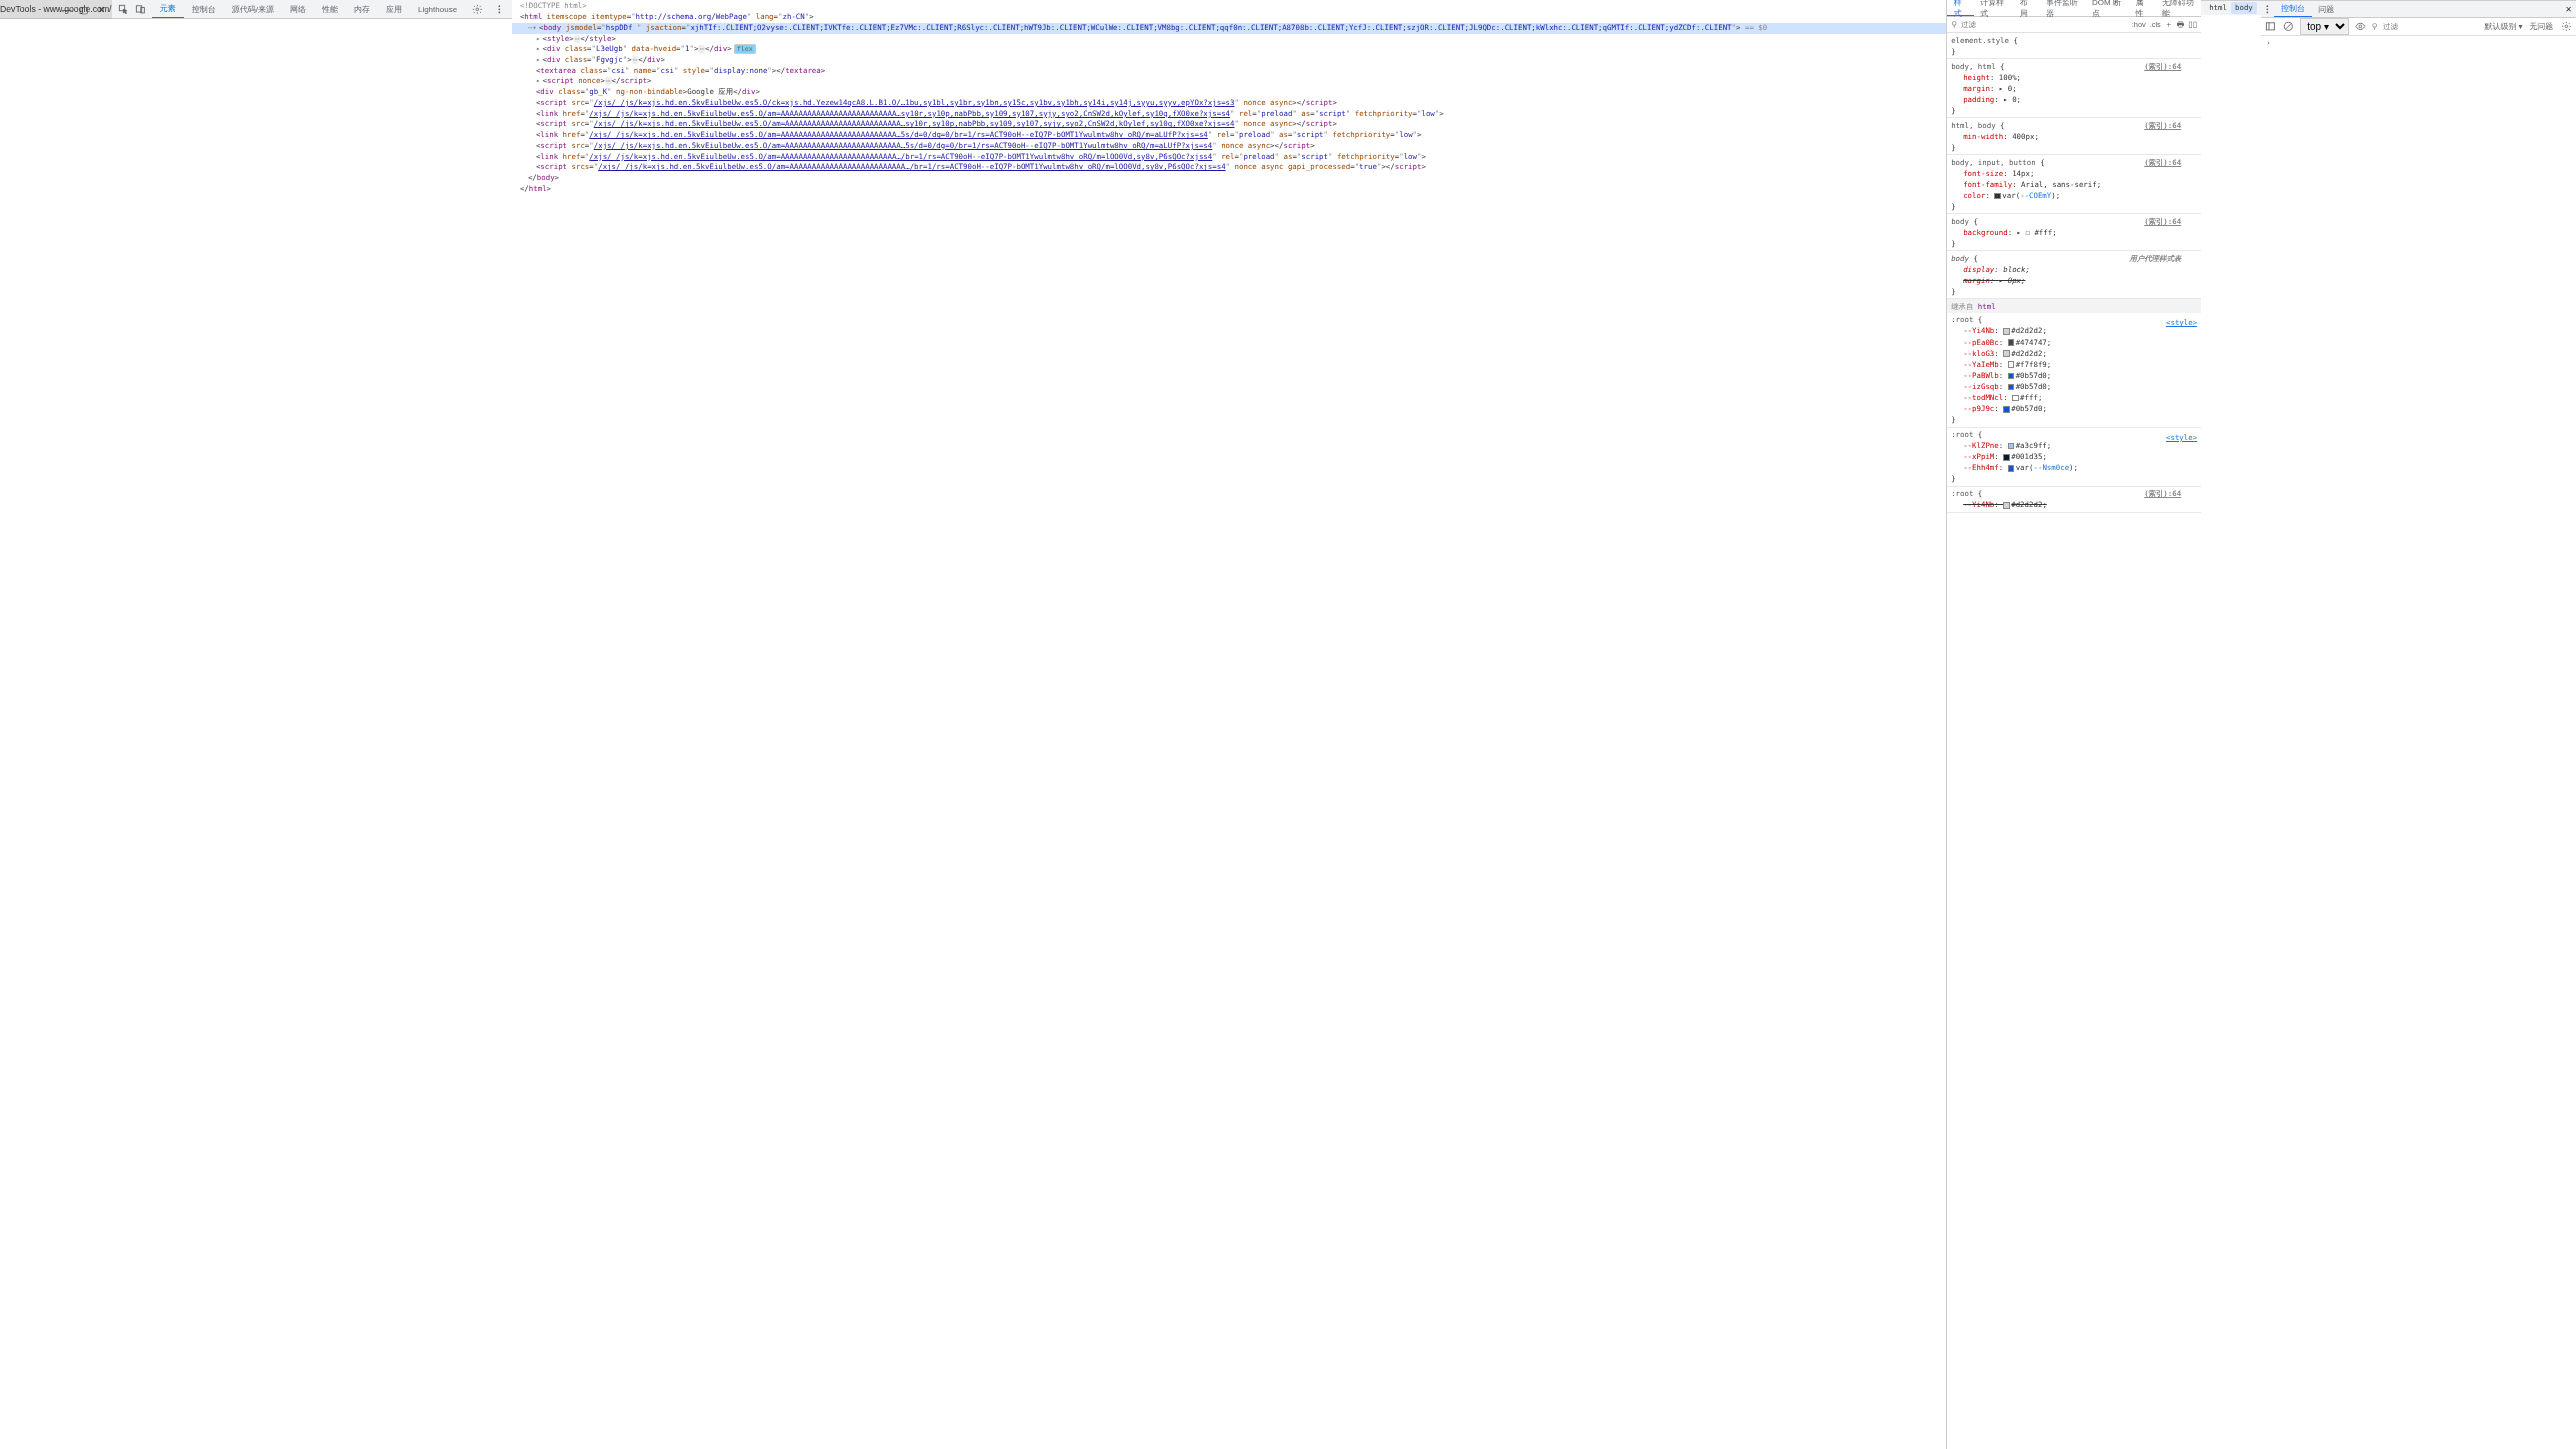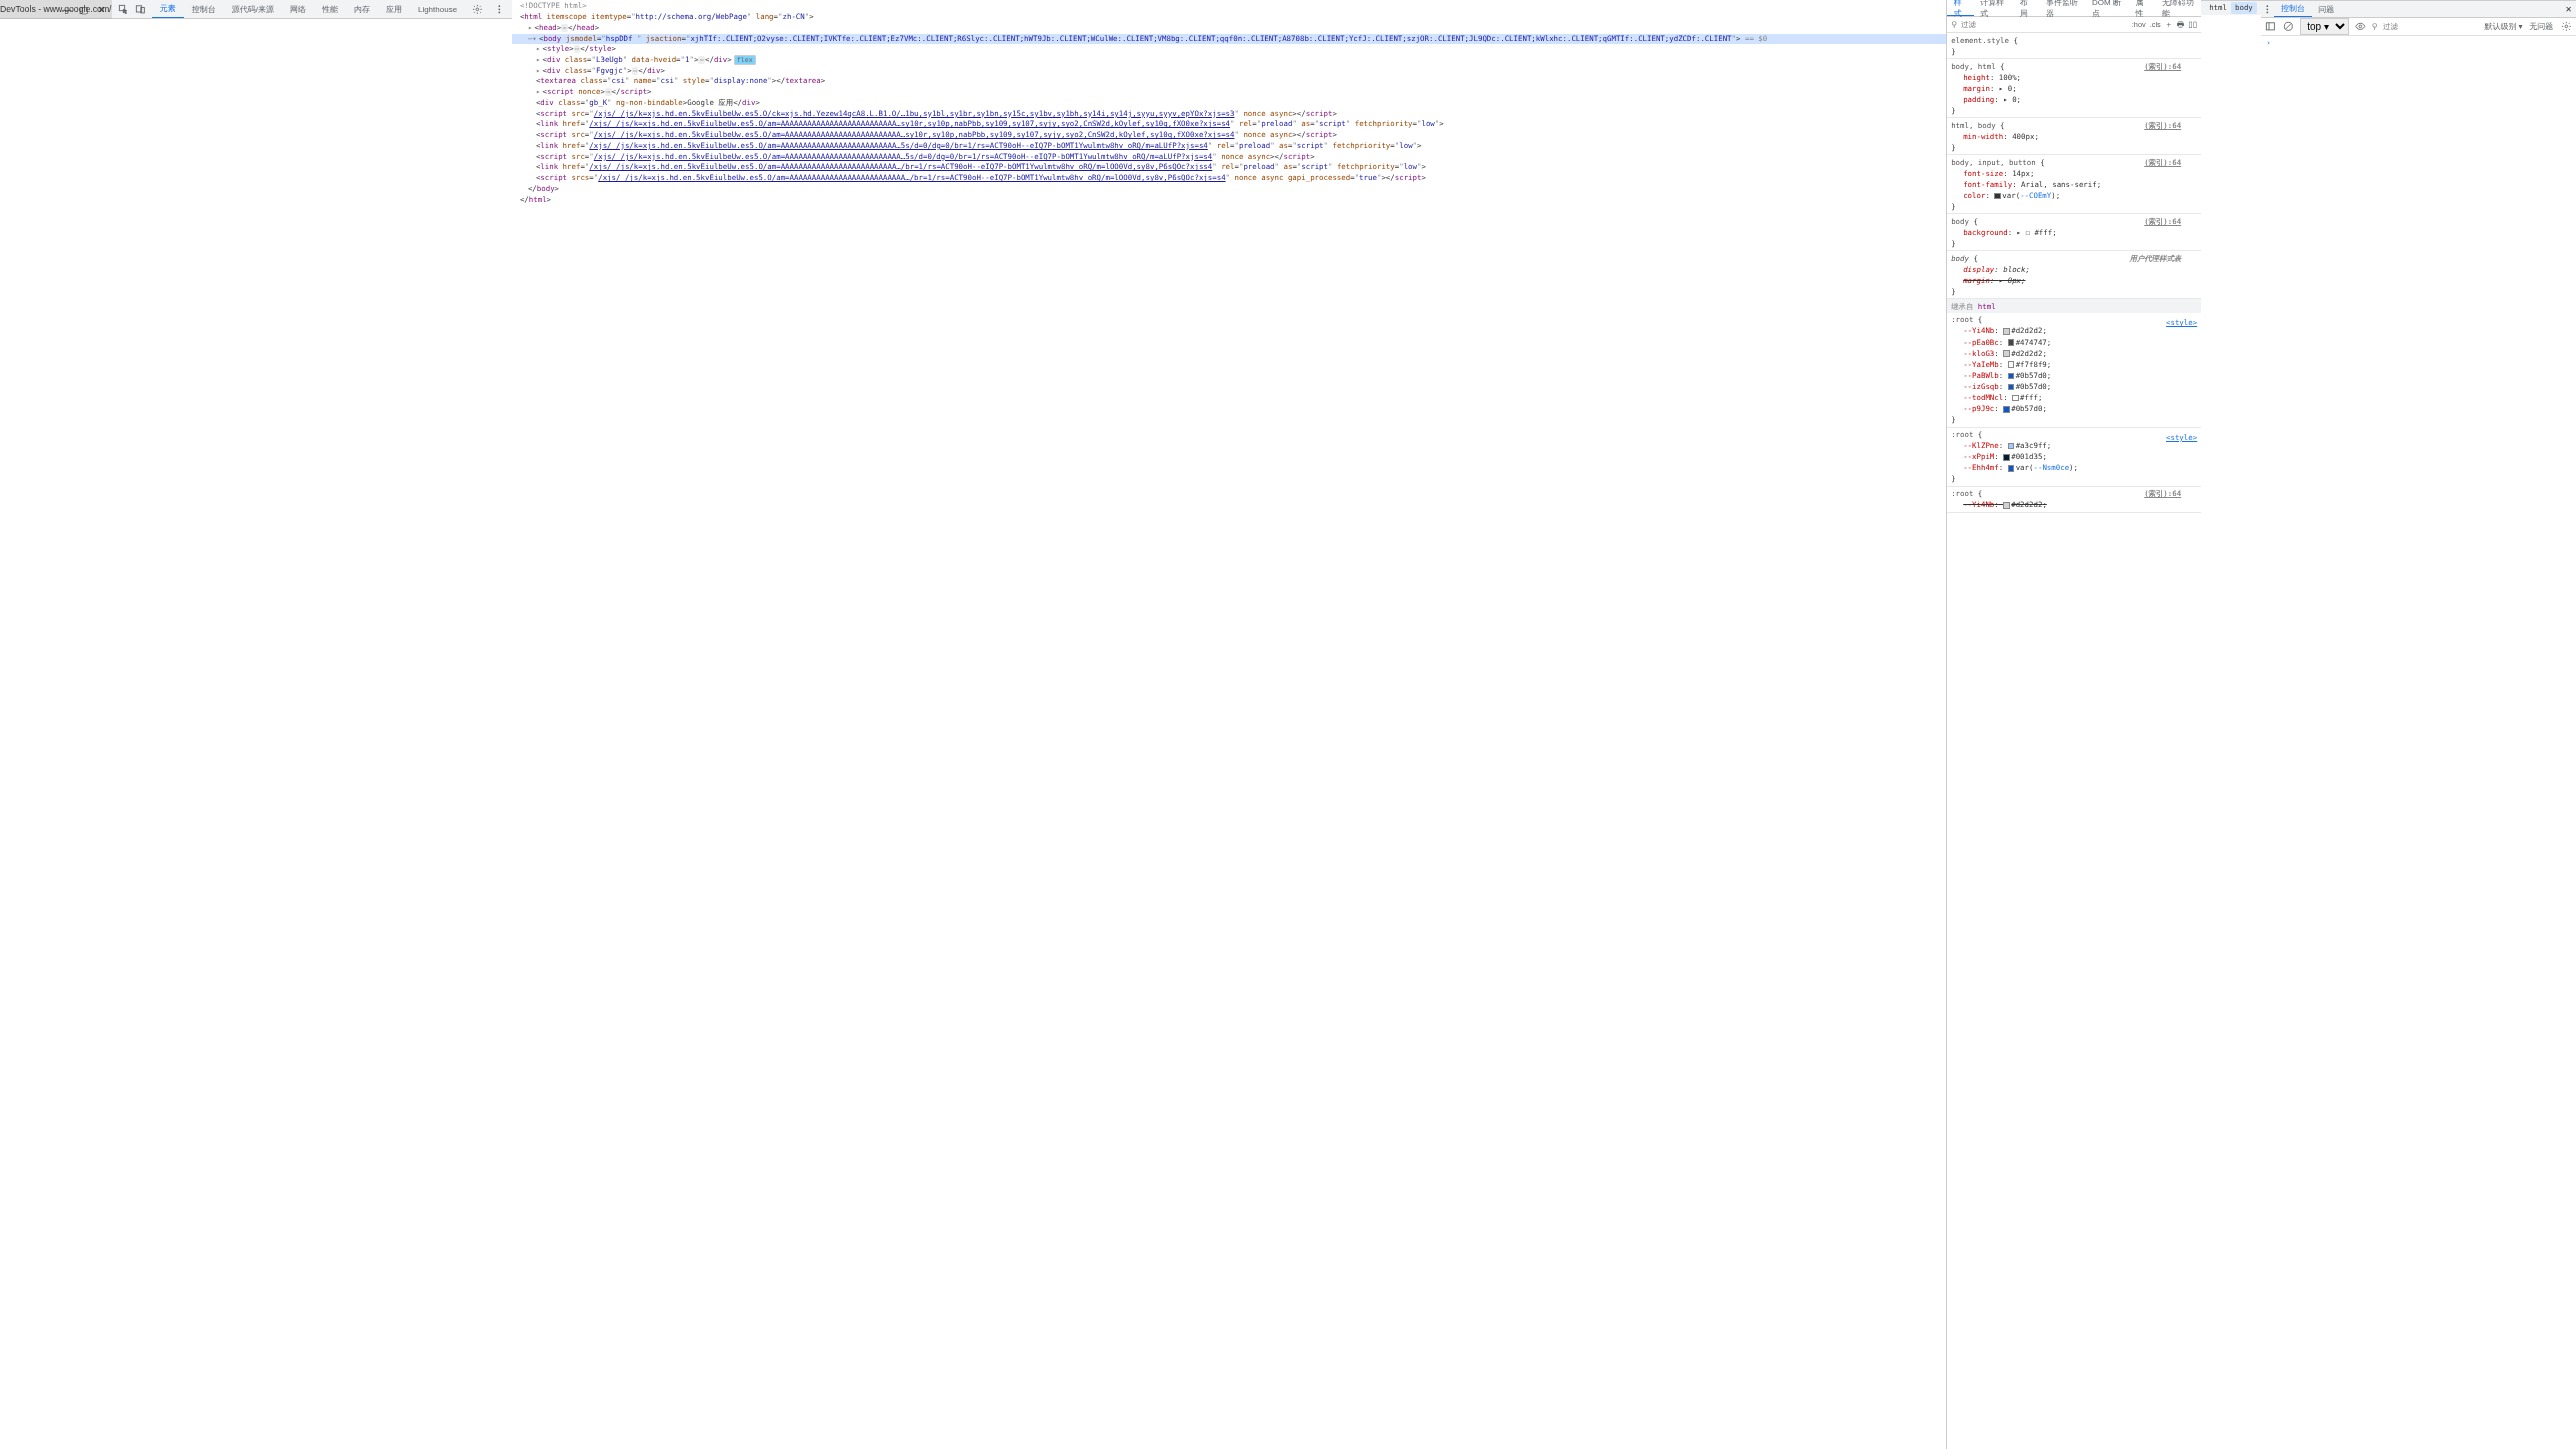--- a/index.html
+++ b/index.html
@@ -121,21 +121,20 @@
             <circle cx="12" cy="19" r="2"></circle>
           </svg>
         </div>
     </div>
   </div>
 
   <div class="main">
     <div class="elements-panel">
       <div class="el-line indent-1"><span class="doctype">&lt;!DOCTYPE html&gt;</span></div>
       <div class="el-line indent-1">&lt;<span class="tag">html</span> <span class="attr-name">itemscope</span> <span class="attr-name">itemtype</span>=<span class="op">"</span><span class="attr-value">http://schema.org/WebPage</span><span class="op">"</span> <span class="attr-name">lang</span>=<span class="op">"</span><span class="attr-value">zh-CN</span><span class="op">"</span>&gt;</div>
-      <div class="el-line indent-2"><span class="expand">▸</span>&lt;<span class="tag">head</span>&gt;<span class="ellipsis-marker">⋯</span>&lt;/<span class="tag">head</span>&gt;</div>
       <div class="el-line indent-2 selected"><span class="op">⋯</span><span class="expand">▾</span>&lt;<span class="tag">body</span> <span class="attr-name">jsmodel</span>=<span class="op">"</span><span class="attr-value">hspDDf </span><span class="op">"</span> <span class="attr-name">jsaction</span>=<span class="op">"</span><span class="attr-value">xjhTIf:.CLIENT;O2vyse:.CLIENT;IVKTfe:.CLIENT;Ez7VMc:.CLIENT;R6Slyc:.CLIENT;hWT9Jb:.CLIENT;WCulWe:.CLIENT;VM8bg:.CLIENT;qqf0n:.CLIENT;A8708b:.CLIENT;YcfJ:.CLIENT;szjOR:.CLIENT;JL9QDc:.CLIENT;kWlxhc:.CLIENT;qGMTIf:.CLIENT;ydZCDf:.CLIENT</span><span class="op">"</span>&gt; <span class="op">== $0</span></div>
       <div class="el-line indent-3"><span class="expand">▸</span>&lt;<span class="tag">style</span>&gt;<span class="ellipsis-marker">⋯</span>&lt;/<span class="tag">style</span>&gt;</div>
       <div class="el-line indent-3"><span class="expand">▸</span>&lt;<span class="tag">div</span> <span class="attr-name">class</span>=<span class="op">"</span><span class="attr-value">L3eUgb</span><span class="op">"</span> <span class="attr-name">data-hveid</span>=<span class="op">"</span><span class="attr-value">1</span><span class="op">"</span>&gt;<span class="ellipsis-marker">⋯</span>&lt;/<span class="tag">div</span>&gt;<span class="flex-badge">flex</span></div>
       <div class="el-line indent-3"><span class="expand">▸</span>&lt;<span class="tag">div</span> <span class="attr-name">class</span>=<span class="op">"</span><span class="attr-value">Fgvgjc</span><span class="op">"</span>&gt;<span class="ellipsis-marker">⋯</span>&lt;/<span class="tag">div</span>&gt;</div>
       <div class="el-line indent-3">&lt;<span class="tag">textarea</span> <span class="attr-name">class</span>=<span class="op">"</span><span class="attr-value">csi</span><span class="op">"</span> <span class="attr-name">name</span>=<span class="op">"</span><span class="attr-value">csi</span><span class="op">"</span> <span class="attr-name">style</span>=<span class="op">"</span><span class="attr-value">display:none</span><span class="op">"</span>&gt;&lt;/<span class="tag">textarea</span>&gt;</div>
       <div class="el-line indent-3"><span class="expand">▸</span>&lt;<span class="tag">script</span> <span class="attr-name">nonce</span>&gt;<span class="ellipsis-marker">⋯</span>&lt;/<span class="tag">script</span>&gt;</div>
       <div class="el-line indent-3">&lt;<span class="tag">div</span> <span class="attr-name">class</span>=<span class="op">"</span><span class="attr-value">gb_K</span><span class="op">"</span> <span class="attr-name">ng-non-bindable</span>&gt;<span>Google 应用</span>&lt;/<span class="tag">div</span>&gt;</div>
       <div class="el-line indent-3">&lt;<span class="tag">script</span> <span class="attr-name">src</span>=<span class="op">"</span><span class="url-val">/xjs/_/js/k=xjs.hd.en.5kvEiulbeUw.es5.O/ck=xjs.hd.Yezew14qcA8.L.B1.O/…1bu,sy1bl,sy1br,sy1bn,sy15c,sy1bv,sy1bh,sy14i,sy14j,syyu,syyv,epYOx?xjs=s3</span><span class="op">"</span> <span class="attr-name">nonce</span> <span class="attr-name">async</span>&gt;&lt;/<span class="tag">script</span>&gt;</div>
       <div class="el-line indent-3">&lt;<span class="tag">link</span> <span class="attr-name">href</span>=<span class="op">"</span><span class="url-val">/xjs/_/js/k=xjs.hd.en.5kvEiulbeUw.es5.O/am=AAAAAAAAAAAAAAAAAAAAAAAAAA…sy10r,sy10p,nabPbb,sy109,sy107,syjy,syo2,CnSW2d,kOylef,sy10q,fXO0xe?xjs=s4</span><span class="op">"</span> <span class="attr-name">rel</span>=<span class="op">"</span><span class="attr-value">preload</span><span class="op">"</span> <span class="attr-name">as</span>=<span class="op">"</span><span class="attr-value">script</span><span class="op">"</span> <span class="attr-name">fetchpriority</span>=<span class="op">"</span><span class="attr-value">low</span><span class="op">"</span>&gt;</div>
       <div class="el-line indent-3">&lt;<span class="tag">script</span> <span class="attr-name">src</span>=<span class="op">"</span><span class="url-val">/xjs/_/js/k=xjs.hd.en.5kvEiulbeUw.es5.O/am=AAAAAAAAAAAAAAAAAAAAAAAAAA…sy10r,sy10p,nabPbb,sy109,sy107,syjy,syo2,CnSW2d,kOylef,sy10q,fXO0xe?xjs=s4</span><span class="op">"</span> <span class="attr-name">nonce</span> <span class="attr-name">async</span>&gt;&lt;/<span class="tag">script</span>&gt;</div>

